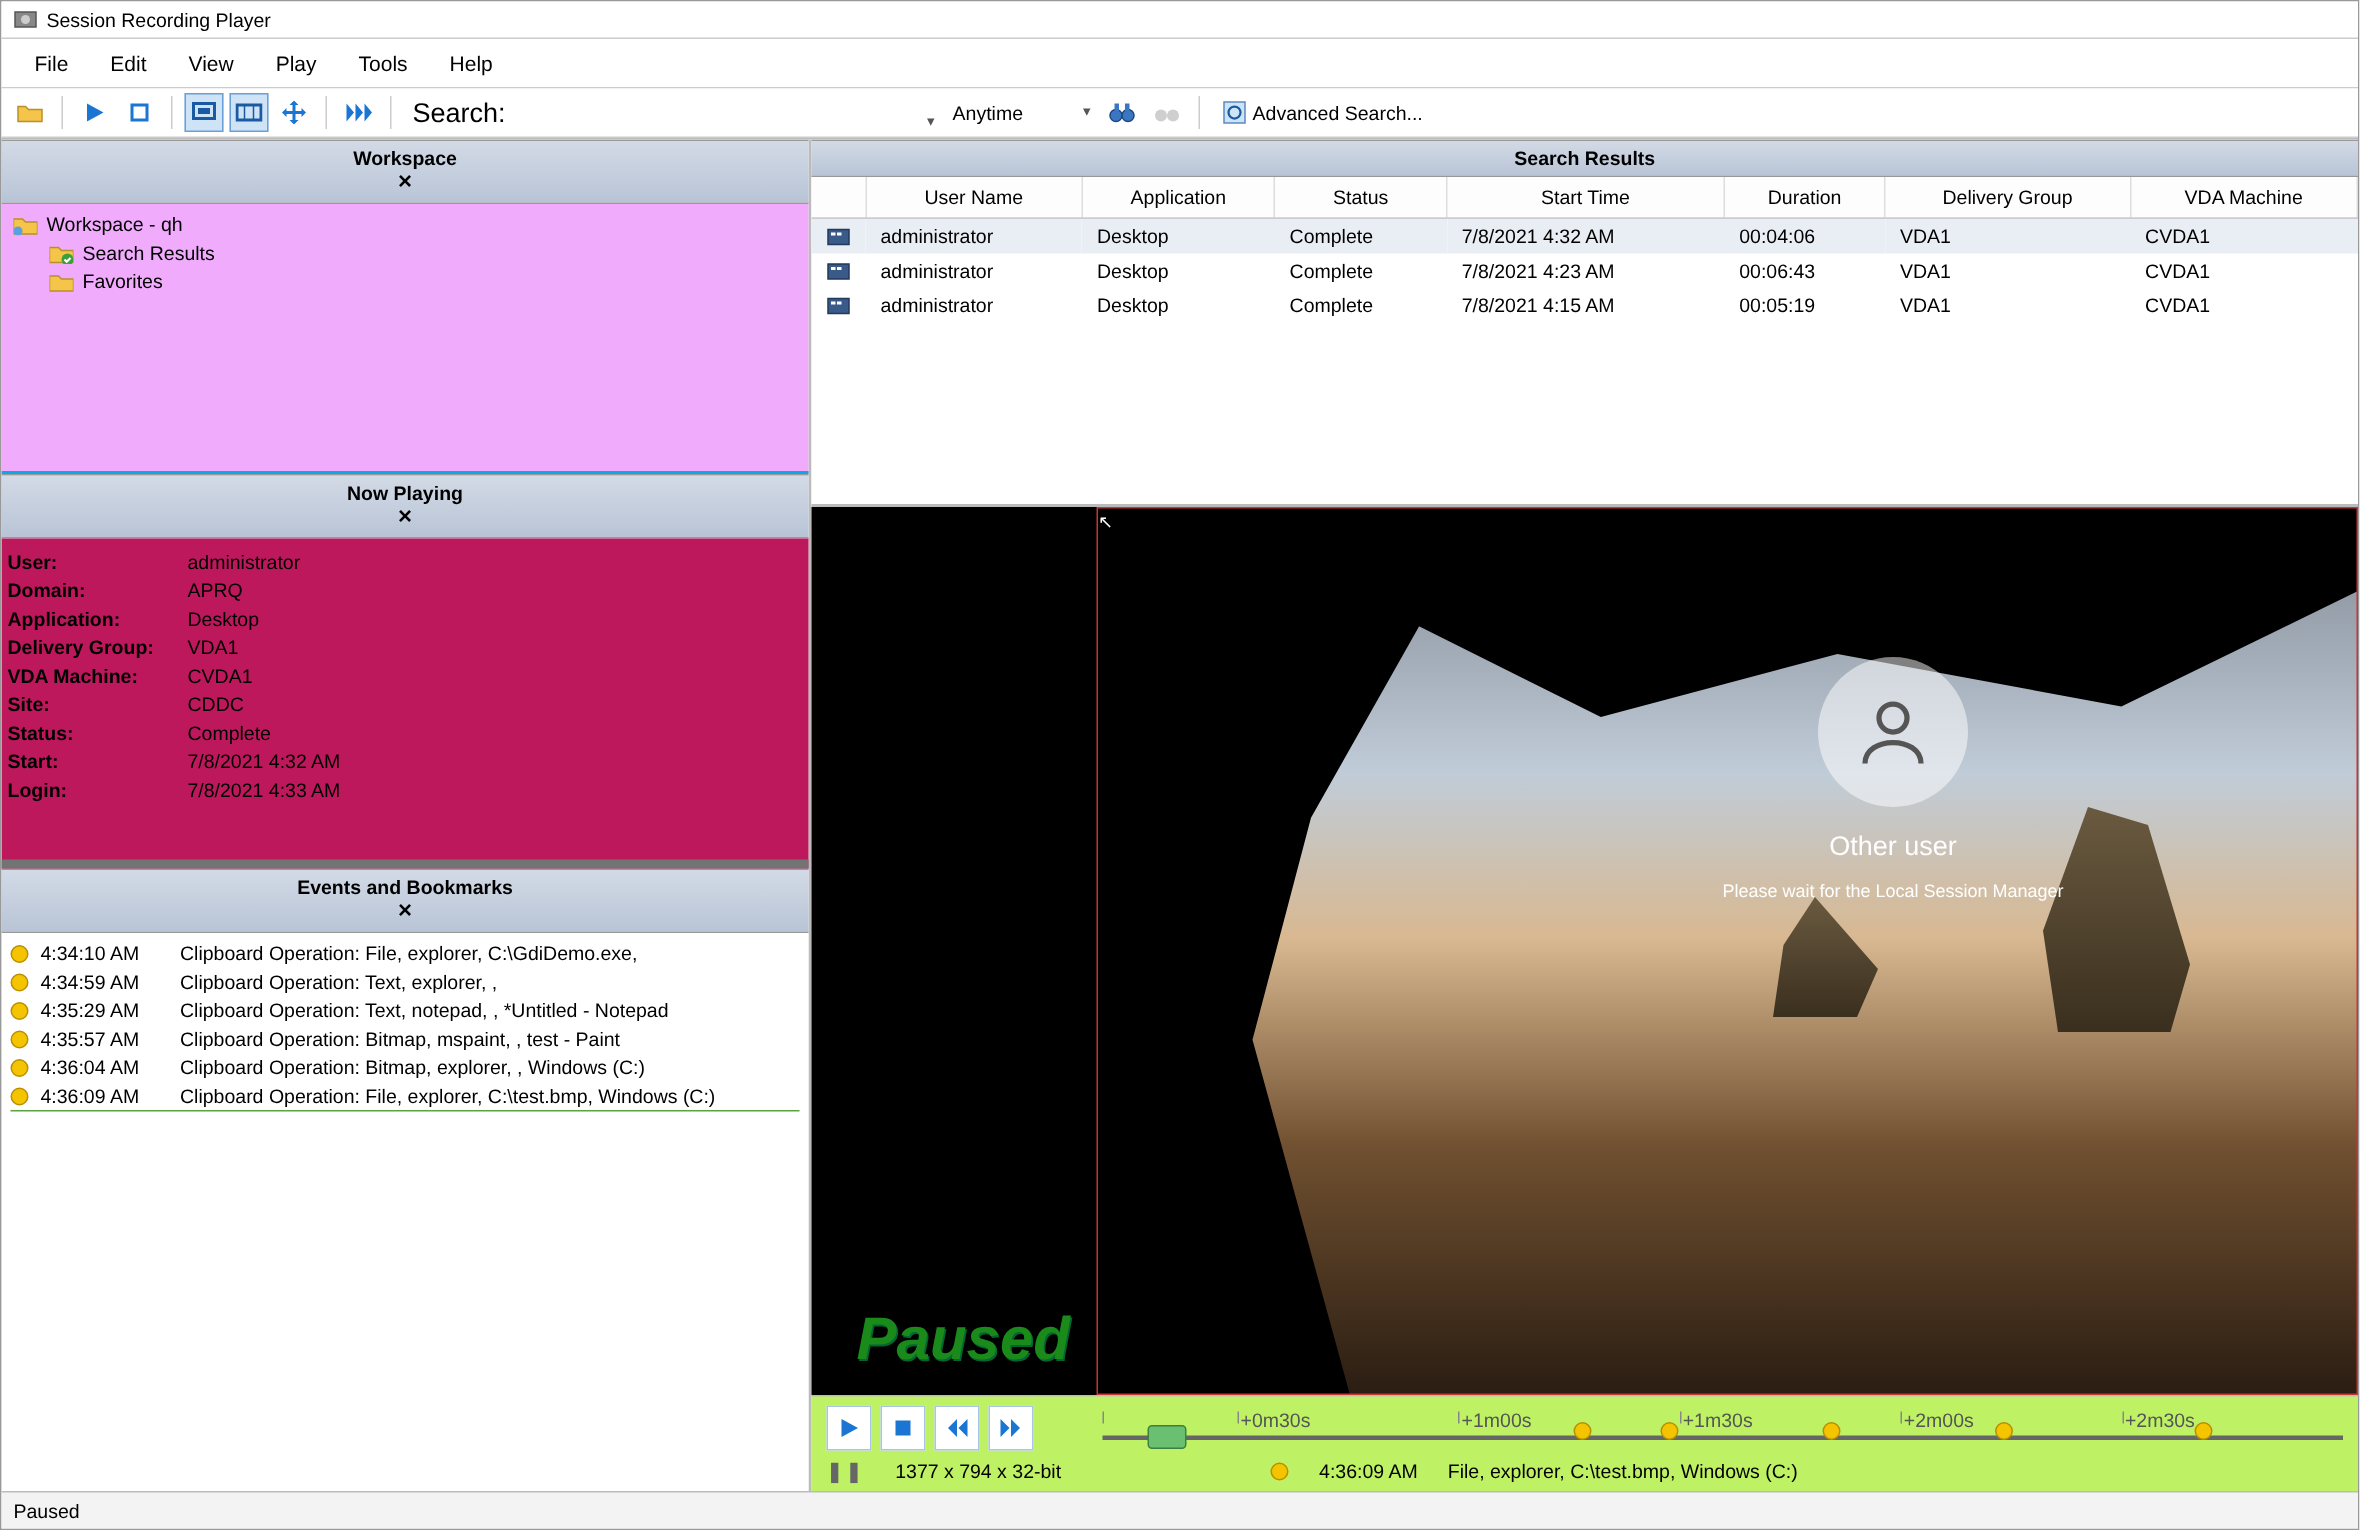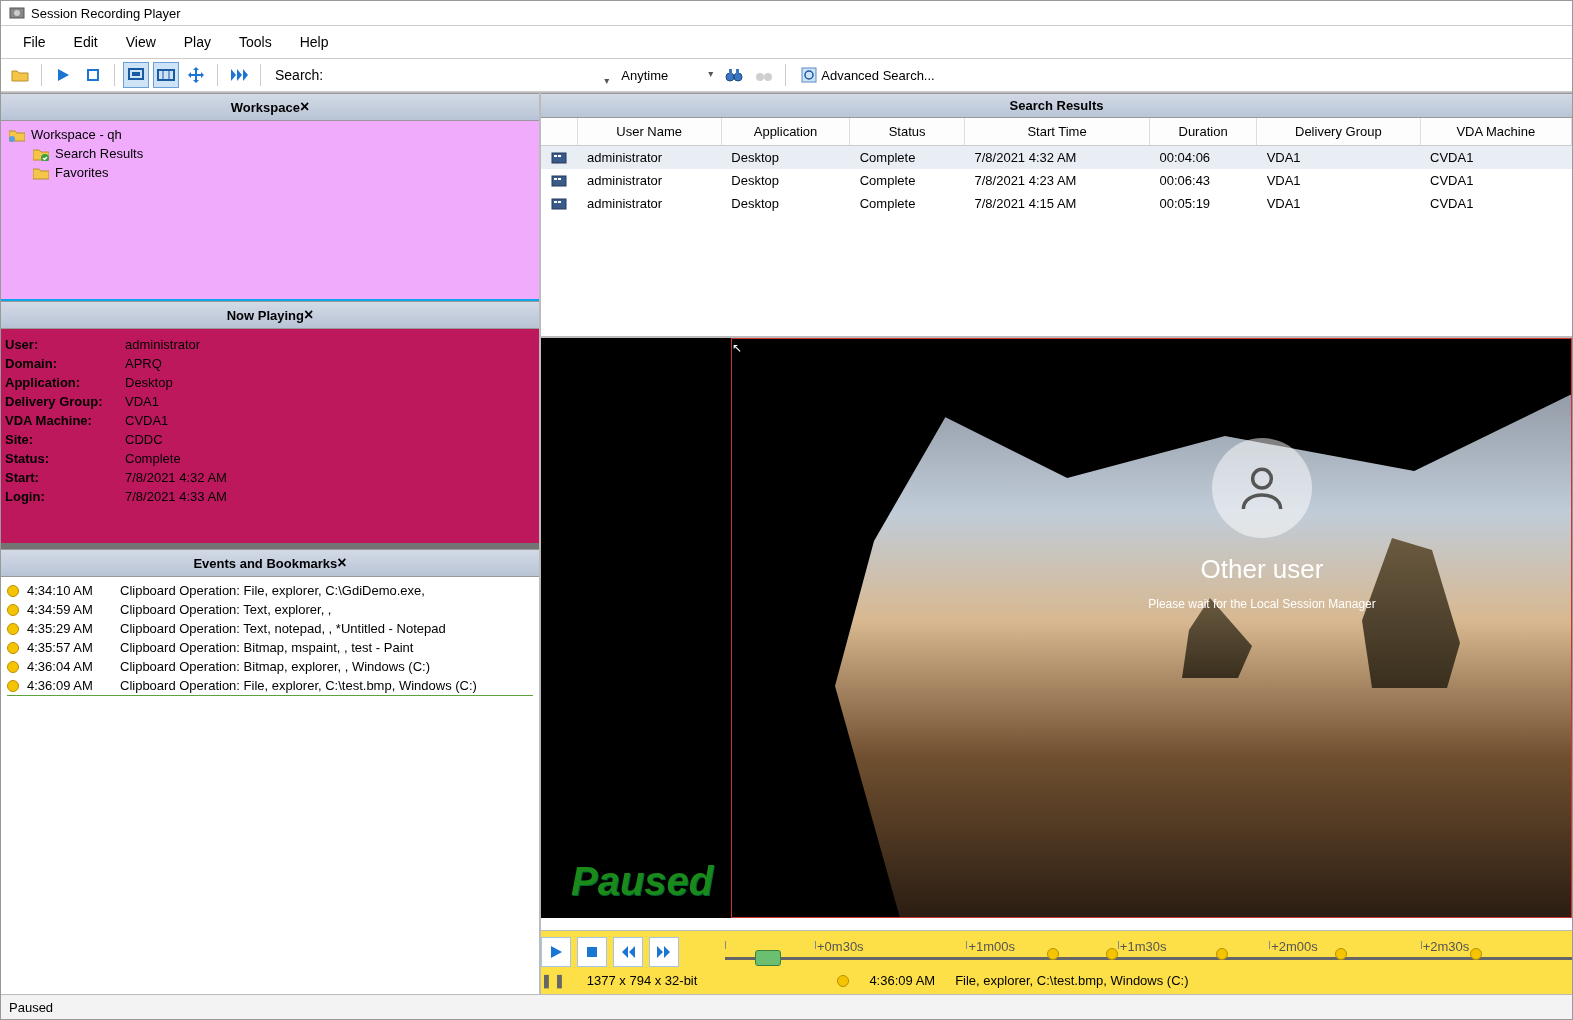--- a/index.html
+++ b/index.html
@@ -6,28 +6,28 @@
 html, body { width: 1573px; height: 1020px; background: #fff; overflow: hidden; }
 .window { width: 100%; height: 100%; display: flex; flex-direction: column; border: 1px solid #999; }
 .titlebar { display: flex; align-items: center; padding: 4px 8px; border-bottom: 1px solid #ccc; background: #fff; }
 .titlebar .icon { margin-right: 6px; }
 .menubar { display: flex; padding: 4px 8px; border-bottom: 1px solid #ccc; background: #fff; }
 .menubar .menu { padding: 4px 14px; cursor: pointer; font-size: 14px; }
 .toolbar { display: flex; align-items: center; padding: 3px 6px; border-bottom: 1px solid #ccc; background: #fff; gap: 4px; }
 .toolbar .sep { width: 1px; height: 22px; background: #ccc; margin: 0 4px; }
 .toolbar .btn { width: 26px; height: 26px; display: flex; align-items: center; justify-content: center; cursor: pointer; border: 1px solid transparent; }
 .toolbar .btn.active { border: 1px solid #6aa0d8; background: #cfe3f7; }
-.toolbar .label { margin: 0 6px; font-size: 14px; }
+.toolbar .label { margin: 0 6px; font-size: 18px; }
 .toolbar .dropdown { min-width: 100px; padding: 2px 18px 2px 4px; position: relative; cursor: pointer; }
 .toolbar .dropdown::after { content: "▾"; position: absolute; right: 4px; font-size: 10px; color: #555; }
 .toolbar .dropdown.wide { min-width: 280px; }
 .body { flex: 1; display: flex; overflow: hidden; border-top: 1px solid #bbb; }
 .left { width: 540px; display: flex; flex-direction: column; border-right: 2px solid #bbb; }
 .right { flex: 1; display: flex; flex-direction: column; }
-.panel-header { background: linear-gradient(#d3dae6,#b8c4d6); padding: 4px 8px; font-weight: bold; font-size: 15px; border-top: 1px solid #999; border-bottom: 1px solid #999; display: flex; justify-content: center; align-items: center; }
+.panel-header { background: linear-gradient(#d3dae6,#b8c4d6); padding: 4px 8px; font-weight: bold; font-size: 15px; border-top: 1px solid #999; border-bottom: 1px solid #999; display: flex; justify-content: flex-start; align-items: center; flex-direction: column; }
 .panel-header .close { cursor: pointer; font-weight: bold; font-size: 16px; }
 .workspace-body { flex: 0 0 180px; background: #f0abfc; padding: 4px; overflow: auto; border-bottom: 2px solid #0ea5e9; }
 .tree-item { display: flex; align-items: center; padding: 2px 4px; gap: 6px; cursor: pointer; }
 .tree-item.child { padding-left: 28px; }
 .nowplaying-body { flex: 0 0 220px; background: #be185d; overflow-y: scroll; padding: 6px 4px; border-bottom: 6px solid #737373; position: relative; }
 .np-row { display: flex; padding: 2px 0; }
 .np-row .k { width: 120px; font-weight: bold; }
 .events-body { flex: 1; background: #fff; overflow: auto; padding: 4px 6px; }
 .ev-row { display: flex; align-items: center; gap: 8px; padding: 2px 0; cursor: pointer; }
 .ev-row .dot { width: 12px; height: 12px; border-radius: 50%; background: #f5c400; border: 1px solid #b89000; flex-shrink:0;}
@@ -42,23 +42,23 @@
 .player-area .redbox { position: absolute; left: 190px; top: 0; right: 0; bottom: 0; border: 1px solid #c33; }
 .player-area .cursor-arrow { position:absolute; left:191px; top:3px; color:#fff; font-size:12px;}
 .player-area .paused { position: absolute; left: 30px; bottom: 14px; font-size: 40px; font-weight: bold; font-style: italic; color: #1a8a1a; text-shadow: 1px 1px 0 #063; }
 .player-area .sky { position:absolute; left:220px; top:40px; right:0; bottom:0; background: linear-gradient(#8d95a0 0%, #c0ccd8 25%, #d8b890 45%, #705030 70%, #2a1d12 100%); }
 .player-area .cave-left { position:absolute; left:190px; top:0; width:260px; bottom:0; background:#000; clip-path: polygon(0 0, 100% 0, 55% 35%, 40% 60%, 65% 100%, 0 100%);}
 .player-area .cave-top { position:absolute; left:400px; top:0; right:0; height:140px; background:#000; clip-path: polygon(0 0, 100% 0, 100% 40%, 75% 95%, 45% 70%, 20% 100%, 0 55%);}
 .player-area .rock1 { position:absolute; right:110px; top:200px; width:100px; height:150px; background: linear-gradient(#6a5a40,#3a2f1e); clip-path: polygon(30% 0,70% 8%,98% 70%,85% 100%,10% 100%,0 55%);}
 .player-area .rock2 { position:absolute; right:320px; top:260px; width:70px; height:80px; background: linear-gradient(#6a5a40,#3a2f1e); clip-path: polygon(40% 0,100% 60%,80% 100%,0 100%,10% 40%);}
 .player-area .login { position:absolute; right:180px; top:100px; width:260px; text-align:center; color:#fff; }
 .player-area .login .avatar { width:100px; height:100px; border-radius:50%; background: rgba(255,255,255,0.5); margin: 0 auto 16px; display:flex; align-items:center; justify-content:center;}
-.player-area .login .other { font-size:26px; font-weight:300; margin-bottom: 12px;}
+.player-area .login .other { font-size:18px; font-weight:300; margin-bottom: 12px;}
 .player-area .login .msg { font-size:12px;}
-.player-controls { background: #fde047; padding: 6px 0; border-top: 1px solid #bbb; margin-top: 12px; }
+.player-controls { background: #bef264; padding: 6px 10px; border-top: 1px solid #bbb; }
 .pc-row1 { display: flex; align-items: center; gap: 6px; }
 .pc-btn { width: 30px; height: 30px; border: 1px solid #a8c5e8; background: #fff; display:flex; align-items:center; justify-content:center; cursor:pointer;}
 .timeline { flex:1; margin-left: 40px; position: relative;}
 .timeline .track { height: 3px; background: #666; position: relative; top: 14px;}
 .timeline .thumb { position:absolute; left: 30px; top: 7px; width: 26px; height: 16px; background: #6ac070; border:1px solid #3a8040; border-radius:3px;}
 .timeline .ticks { display:flex; position:relative; top: -2px; font-size:11px; color:#555;}
 .timeline .tick { flex:1; position:relative;}
 .timeline .tick::before { content:""; position:absolute; left:0; top:0; width:1px; height:8px; background:#888;}
 .timeline .tick span { position:absolute; left:2px; top:-2px;}
 .timeline .dots { position:relative; top: 2px; height: 16px;}

